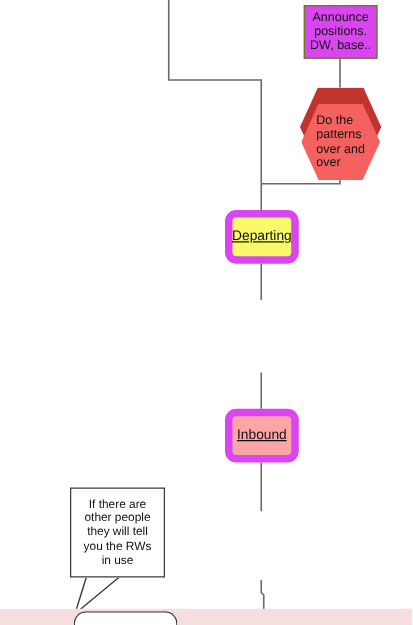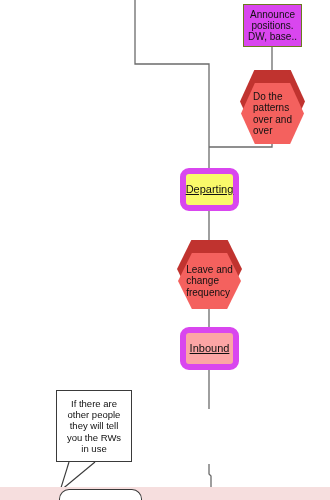--- a/index.html
+++ b/index.html
@@ -147,28 +147,20 @@
 patterns
 over and
 over</span>
     </div>
   </div>
 
   <div class="node node-round" style="left:180px;top:168px;width:59px;height:43px;background:#f9f96a;">
     <span>Departing</span>
   </div>
 
-  <div class="hex-wrap" style="left:177px;top:240px;width:65px;height:58px;">
-    <div class="hex-border" style="background:#c0332f;"></div>
-    <div class="hex-fill" style="background:#f4615e;">
-      <span>Leave and
-change
-frequency</span>
-    </div>
-  </div>
 
   <div class="node node-round" style="left:180px;top:327px;width:59px;height:43px;background:#fca5a5;">
     <span>Inbound</span>
   </div>
 
 
   <div class="callout" style="left:56px;top:390px;width:76px;height:72px;">
     <span>If there are
 other people
 they will tell

